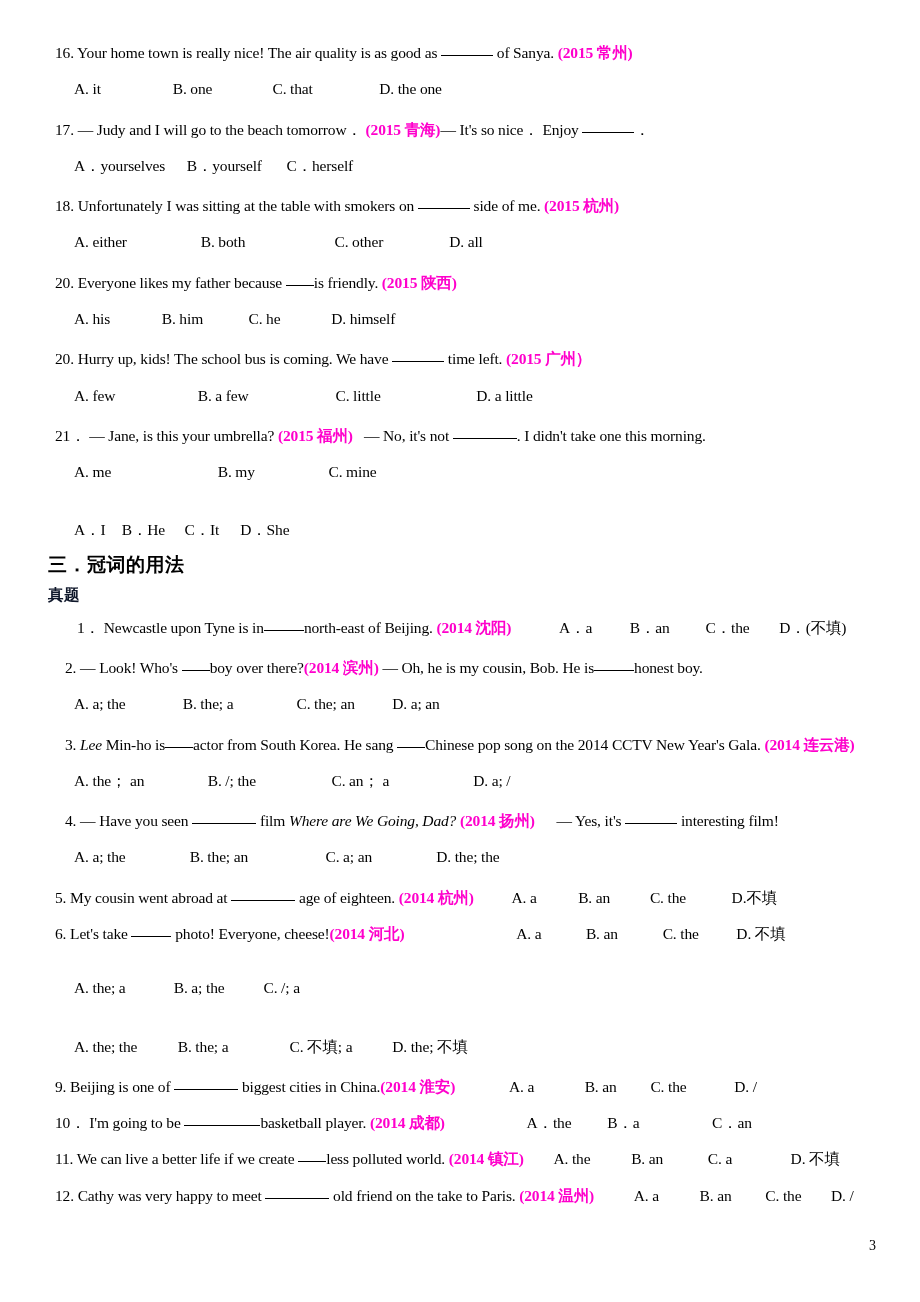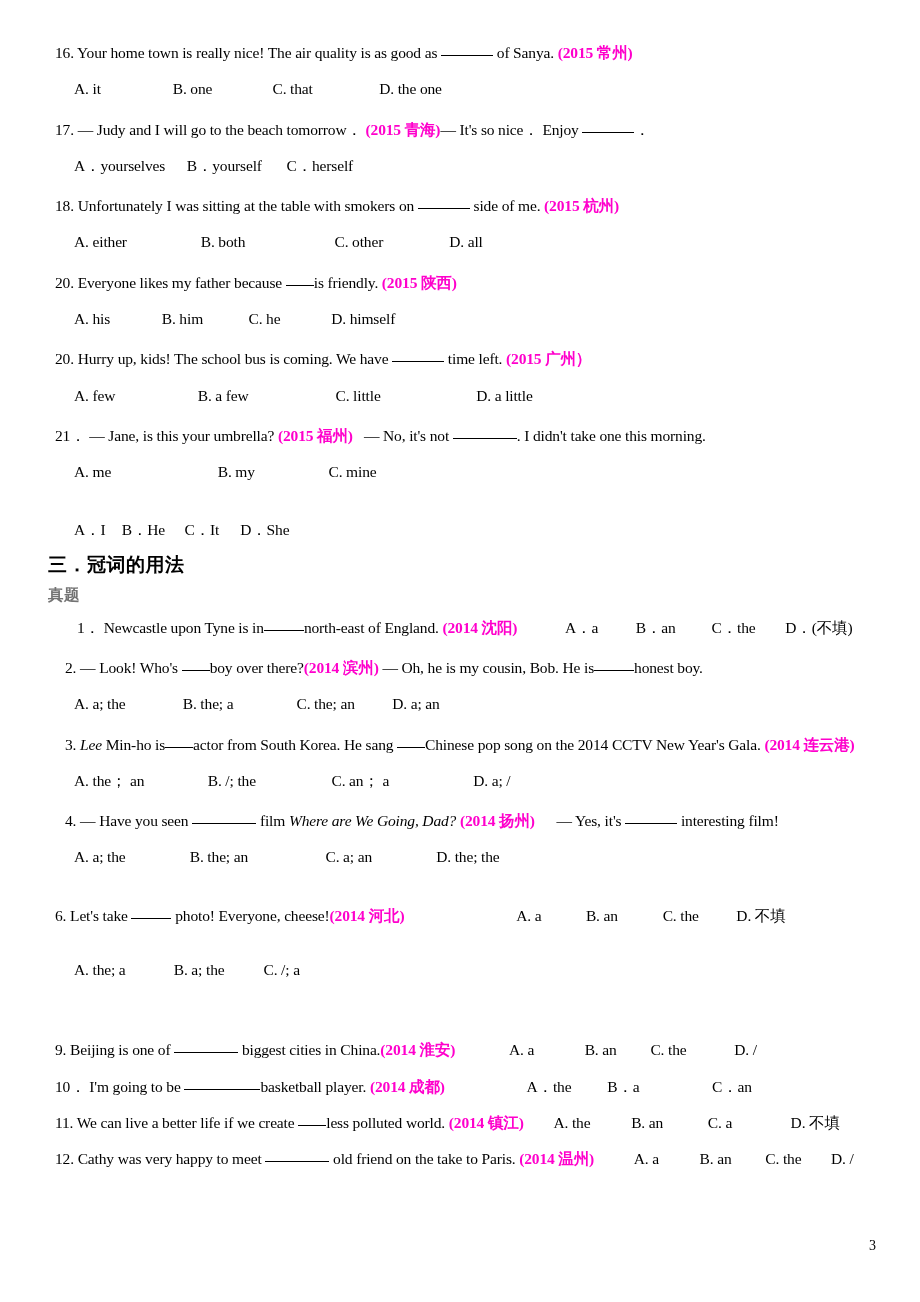--- a/index.html
+++ b/index.html
@@ -82,21 +82,21 @@
     font-size: 19px;
     font-weight: bold;
     color: #000000;
     line-height: 1.25;
     letter-spacing: 0.5px;
   }
   .sub-heading {
     font-family: "DejaVu Sans", "Liberation Sans", sans-serif;
     font-size: 15.5px;
     font-weight: bold;
-    color: #737373;
+    color: #0f172a;
     line-height: 1.25;
     letter-spacing: 0.5px;
   }
 
   .ital { font-style: italic; }
 
   
   .page-num {
     position: absolute;
     right: 44px;
@@ -221,21 +221,21 @@
     <div class="gap-13"></div>
 
     <div class="sec-heading">三．冠词的用法</div>
     <div class="gap-10"></div>
     <div class="sub-heading">真题</div>
 
     <div class="gap-13"></div>
 
     <div class="q">
       <span style="display:inline-block;width:22px">&nbsp;</span><span>1．</span>
-      <span>Newcastle upon Tyne is in</span><span class="blank b-s"></span><span>north-east of England.</span>
+      <span>Newcastle upon Tyne is in</span><span class="blank b-s"></span><span>north-east of Beijing.</span>
       <span class="src">(2014 沈阳)</span>
       <span style="display:inline-block;width:44px">&nbsp;</span><span class="opt" style="width:67px">A．a</span>
       <span class="opt" style="width:72px">B．an</span>
       <span class="opt" style="width:70px">C．the</span>
       <span class="opt">D．(不填)</span>
     </div>
 
     <div class="gap-22"></div>
 
     <div class="q">
@@ -285,20 +285,31 @@
     <div class="gap-18"></div>
     <div class="opts">
       <span class="opt" style="width:112px">A. a; the</span>
       <span class="opt" style="width:132px">B. the; an</span>
       <span class="opt" style="width:107px">C. a; an</span>
       <span class="opt">D. the; the</span>
     </div>
 
     <div class="gap-22"></div>
 
+    <div class="q">
+      <span>5.</span>
+      <span>My cousin went abroad at</span>
+      <span class="blank b-l"></span>
+      <span>age of eighteen.</span>
+      <span class="src">(2014 杭州)</span>
+      <span style="display:inline-block;width:34px">&nbsp;</span><span class="opt" style="width:63px">A. a</span>
+      <span class="opt" style="width:68px">B. an</span>
+      <span class="opt" style="width:78px">C. the</span>
+      <span class="opt">D.不填</span>
+    </div>
 
     <div class="gap-18"></div>
 
     <div class="q">
       <span>6.</span>
       <span>Let's take</span>
       <span class="blank b-s"></span>
       <span>photo! Everyone, cheese!</span><span class="src">(2014  河北)</span>
       <span style="display:inline-block;width:108px">&nbsp;</span><span class="opt" style="width:66px">A. a</span>
       <span class="opt" style="width:73px">B. an</span>
@@ -311,20 +322,26 @@
     <div class="gap-18"></div>
     <div class="opts">
       <span class="opt" style="width:96px">A. the; a</span>
       <span class="opt" style="width:86px">B. a; the</span>
       <span class="opt">C. /; a</span>
     </div>
 
     <div class="gap-22"></div>
 
     <div class="gap-18"></div>
+    <div class="opts">
+      <span class="opt" style="width:100px">A. the; the</span>
+      <span class="opt" style="width:108px">B. the; a</span>
+      <span class="opt" style="width:99px">C. 不填; a</span>
+      <span class="opt">D. the;  不填</span>
+    </div>
 
     <div class="gap-22"></div>
 
     <div class="q">
       <span>9.</span>
       <span>Beijing is one of</span>
       <span class="blank b-l"></span>
       <span>biggest cities in China.</span><span class="src">(2014 淮安)</span>
       <span style="display:inline-block;width:50px">&nbsp;</span><span class="opt" style="width:72px">A. a</span>
       <span class="opt" style="width:62px">B. an</span>

